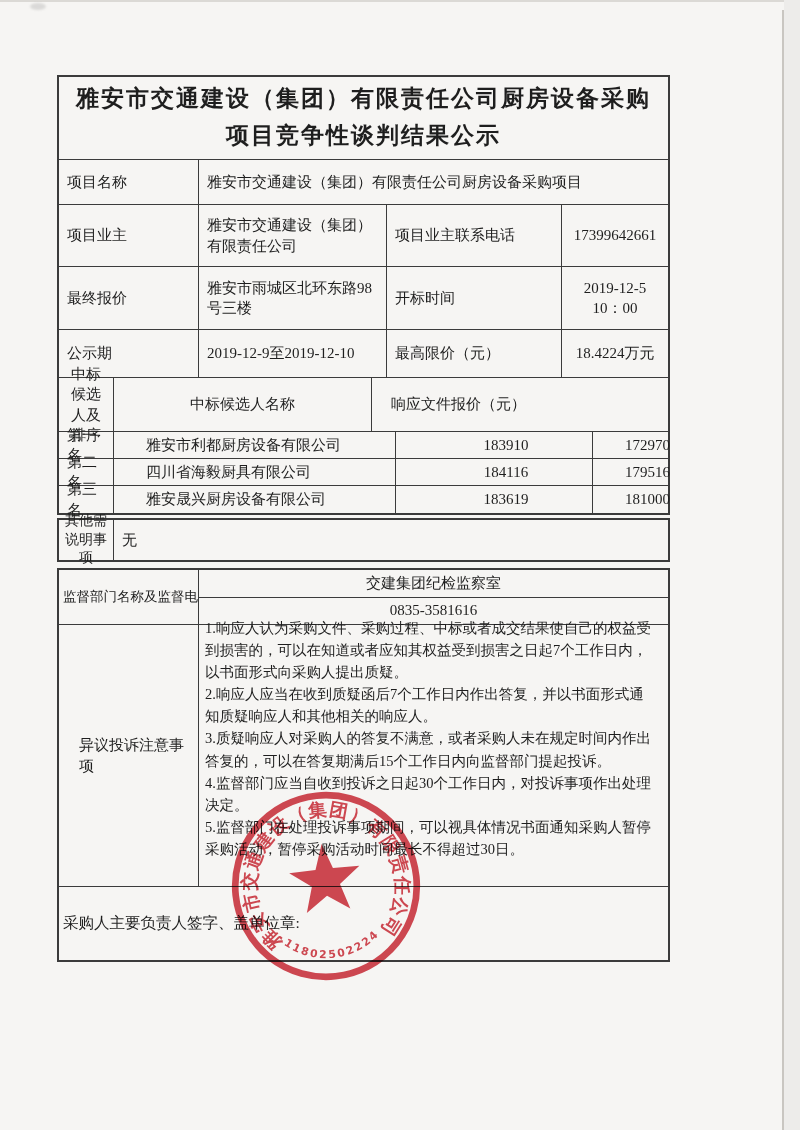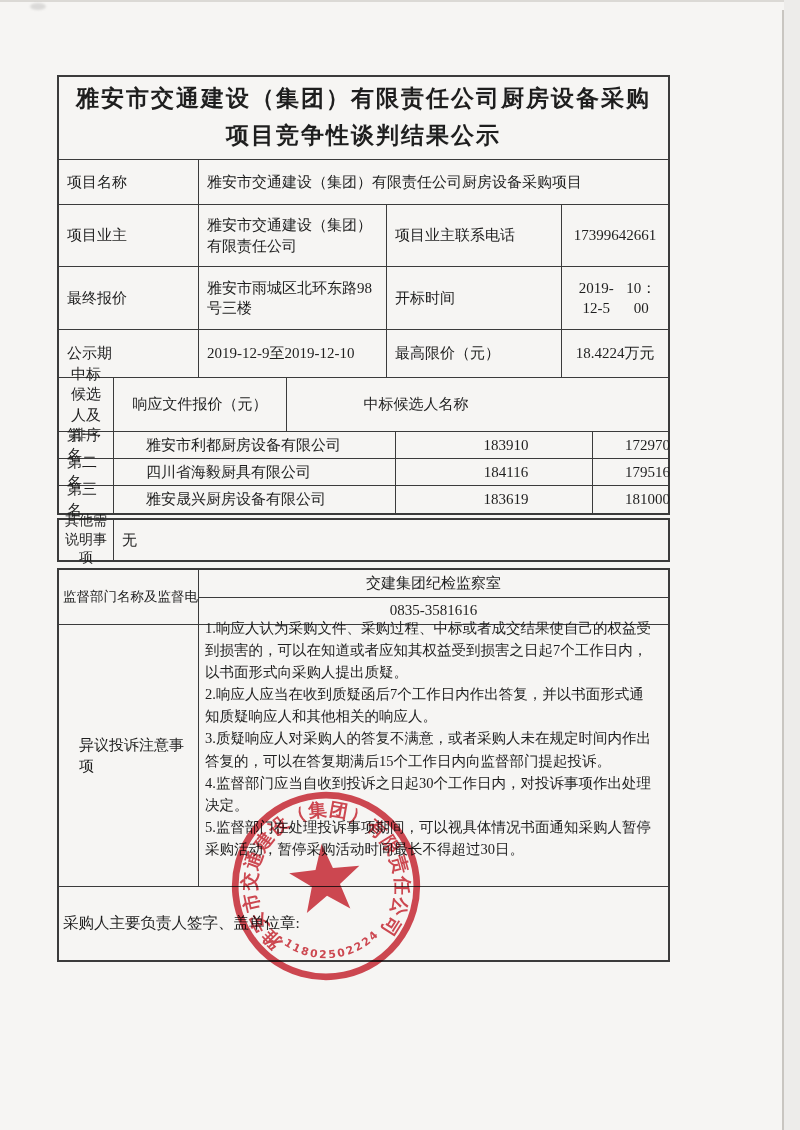--- a/index.html
+++ b/index.html
@@ -27,21 +27,21 @@
   .w-rank{width:55px;flex:none;}
   .w-name{width:258px;flex:none;}
   .w-bid{width:173px;flex:none;}
 
   .row-title{height:83px;}
   .row-title .cell{font-size:23px;font-weight:bold;letter-spacing:2px;line-height:1.6;padding:2px 12px;}
   .h45{height:45px;} .h62{height:62px;} .h63{height:63px;} .h48{height:48px;}
   .h54{height:54px;} .h27{height:27px;gap:24px;} .h40{height:40px;}
   .h55{height:55px;} .h262{height:262px;} .h73{height:73px;}
 
-  .two-line{display:flex;flex-direction:row;align-items:center;justify-content:flex-start;}
+  .two-line{display:flex;flex-direction:column;align-items:center;justify-content:flex-start;}
   .sup-label{font-size:13.5px;white-space:nowrap;overflow:hidden;padding:2px 0 2px 4px;}
   .sup-right{flex:1;display:flex;flex-direction:column;text-align:right;}
   .sup-sub{flex:1;display:flex;align-items:center;justify-content:center;font-size:15px;}
   .sup-sub:first-child{border-bottom:1.5px solid #3b3b3b;}
   .objection-content{flex:1;display:flex;flex-direction:column;justify-content:center;
                      padding:6px 10px 40px 6px;font-size:14.5px;line-height:1.52;}
   .objection-content div{margin:0;}
   .sig-row .cell{font-size:15.5px;padding-left:4px;}
 
   .seal{position:absolute;left:228px;top:788px;width:196px;height:196px;mix-blend-mode:multiply;opacity:.92;}
@@ -86,22 +86,22 @@
 
     <div class="row h48">
       <div class="cell w-label">公示期</div>
       <div class="cell w-col2">2019-12-9至2019-12-10</div>
       <div class="cell w-col3">最高限价（元）</div>
       <div class="cell center grow">18.4224万元</div>
     </div>
 
     <div class="row h54">
       <div class="cell center w-rank">中标候选人及排序</div>
+      <div class="cell center w-name">中标候选人名称</div>
       <div class="cell center w-bid">响应文件报价（元）</div>
-      <div class="cell center w-name">中标候选人名称</div>
     </div>
 
     <div class="row h27">
       <div class="cell w-rank">第一名</div>
       <div class="cell w-name">雅安市利都厨房设备有限公司</div>
       <div class="cell center w-bid">183910</div>
       <div class="cell center grow">172970</div>
     </div>
     <div class="row h27">
       <div class="cell w-rank">第二名</div>

